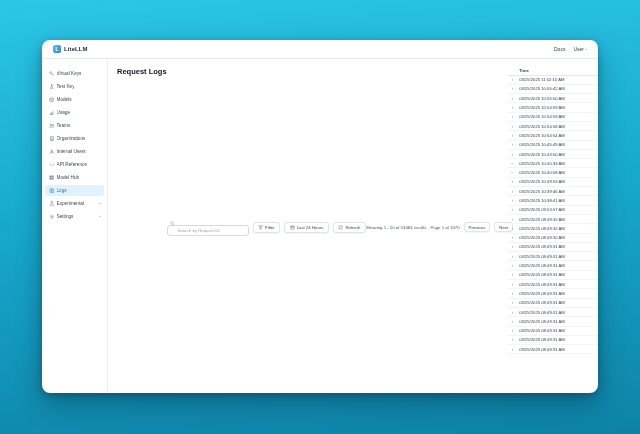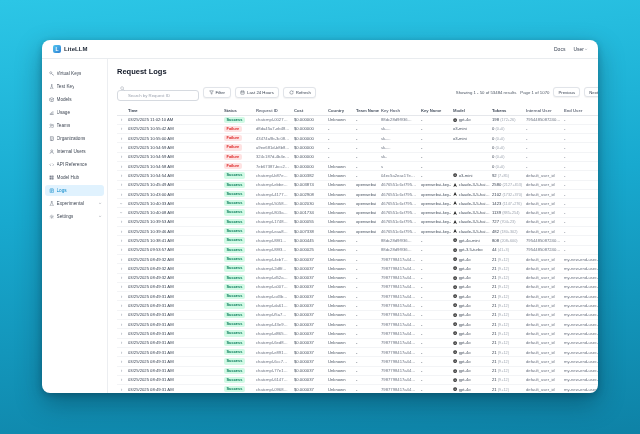--- a/index.html
+++ b/index.html
@@ -21,21 +21,21 @@
   .appbody { display:flex; height:calc(100% - 19px); }
   .sidebar { width:66px; border-right:1px solid #eceef1; padding-top:9px; flex-shrink:0; }
   .side-item { display:flex; align-items:center; gap:2.5px; height:10.5px; margin:0 3px 2.5px 3px; padding:0 3.5px; border-radius:3px; color:#3f4754; cursor:pointer; }
   .side-item .icn { width:5.5px; height:5.5px; display:flex; flex-shrink:0; }
   .side-item .icn svg { width:5.5px; height:5.5px; stroke:#6b7280; }
   .side-item .lbl { font-size:4.7px; white-space:nowrap; overflow:hidden; }
   .side-item .sp { flex:1; }
   .side-item.active { background:#e0f2fe; color:#0284c7; }
   .side-item.active .icn svg { stroke:#0284c7; }
   
-  .main { flex:1; padding:8px 0 0 9px; overflow:hidden; display:flex; flex-direction:column; }
+  .main { flex:1; padding:8px 0 0 9px; overflow:hidden; display:flex; flex-direction:row; }
   .page-title { font-size:7.5px; font-weight:bold; color:#111827; margin-bottom:7px; }
   .controls { display:flex; align-items:center; justify-content:space-between; margin-bottom:6px; padding-right:0; }
   .controls-left { display:flex; align-items:center; gap:4px; }
   .searchbox { position:relative; }
   .searchbox svg { position:absolute; left:3px; top:3px; width:5px; height:5px; stroke:#9ca3af; }
   .searchbox input { width:82px; height:11px; border:1px solid #d6dae0; border-radius:3px; font-size:4.3px; padding:0 3px 0 10px; color:#374151; outline:none; font-family:inherit; }
   .searchbox input::placeholder { color:#9ca3af; }
   .tbtn { display:flex; align-items:center; gap:2px; height:11px; padding:0 4.5px; background:#fff; border:1px solid #e1e4e9; border-radius:3px; font-size:4.3px; color:#374151; cursor:pointer; box-shadow:0 0.5px 1px rgba(0,0,0,.05); white-space:nowrap; }
   .tbtn svg { width:5px; height:5px; stroke:#4b5563; flex-shrink:0; }
   .pag { display:flex; align-items:center; gap:4px; font-size:4.3px; color:#4b5563; white-space:nowrap; margin-right:-5px; }

